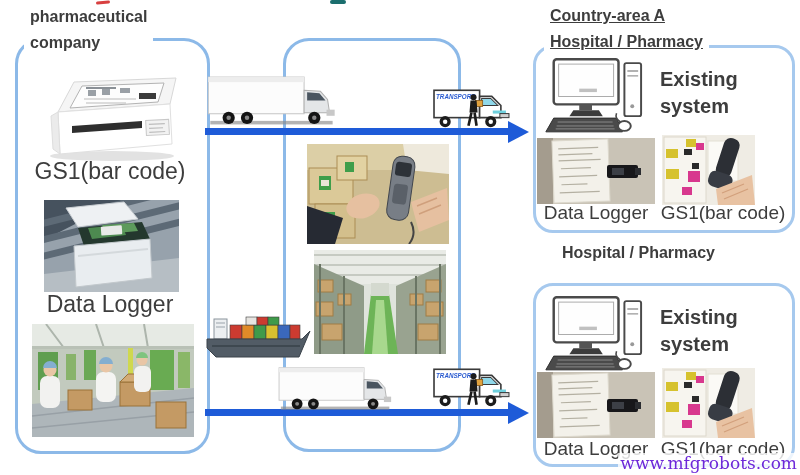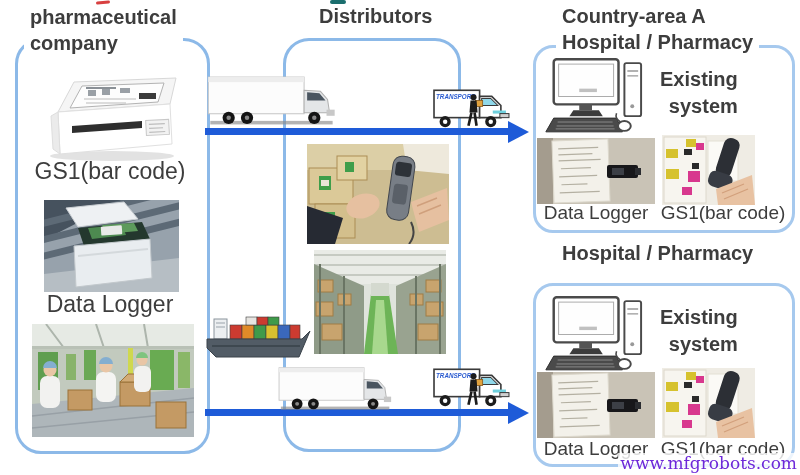--- a/index.html
+++ b/index.html
@@ -1,26 +1,26 @@
 <!DOCTYPE html>
 <html><head>
 <meta charset="utf-8">
 <style>
   html,body{margin:0;padding:0;background:#fff;}
   #stage{position:relative;width:800px;height:475px;background:#ffffff;overflow:hidden;
          font-family:"Liberation Sans","DejaVu Sans",sans-serif;color:#3d3d3d;}
   .box{position:absolute;background:#fff;border:3px solid #8cb9e8;border-radius:26px;z-index:1;}
   #box-a,#box-b{border-color:#a6c9ee;border-radius:20px;}
-  .col-title{position:absolute;z-index:6;background:#fff;font-size:20px;font-weight:600;
+  .col-title{position:absolute;z-index:6;background:#fff;font-size:16px;font-weight:600;
              line-height:26px;padding:0 6px;white-space:nowrap;}
   .col-title span{display:block;}
   .caption{position:absolute;z-index:6;font-size:22px;font-weight:400;text-align:center;white-space:nowrap;}
   .caption.small{font-size:19px;}
   .existing{position:absolute;z-index:6;font-size:20px;font-weight:600;line-height:27px;}
-  .existing span{display:block;text-align:right;}
+  .existing span{display:block;}
   .pic{position:absolute;z-index:3;}
   .clip{position:absolute;z-index:5;}
   .arrow{position:absolute;height:7px;background:#1e5bd8;z-index:4;}
   .arrow::after{content:"";position:absolute;right:-21px;top:-7.5px;width:0;height:0;
                 border-left:21px solid #1e5bd8;border-top:11px solid transparent;
                 border-bottom:11px solid transparent;}
   #watermark{position:absolute;right:1px;top:453px;z-index:8;font-family:"DejaVu Serif",serif;
              font-size:17px;color:#6d28d9;background:rgba(255,255,255,.8);padding:0 2px;}
   .artifact{position:absolute;z-index:7;border-radius:2px;}
   svg{display:block;}
@@ -36,23 +36,22 @@
   <div class="box" id="box-b" style="left:533px;top:283px;width:256px;height:178px;"></div>
 
   <div class="arrow" style="left:205px;top:128px;width:303px;"></div>
   <div class="arrow" style="left:205px;top:409px;width:303px;"></div>
 
   <div class="col-title" style="left:24px;top:4px;">
     <span>pharmaceutical</span>
     <span>company</span>
   </div>
   <div class="col-title" style="left:305px;top:3px;">
-    <span style="padding-left:8px;">Distributors</span>
-  </div>
-  <div class="col-title" style="left:556px;top:3px;">
+  </div>
+  <div class="col-title" style="left:544px;top:3px;text-decoration:underline;">
     <span>Country-area A</span>
     <span>Hospital / Pharmacy</span>
   </div>
   <div class="col-title" style="left:556px;top:240px;">
     <span>Hospital / Pharmacy</span>
   </div>
 
   <div class="artifact" style="left:96px;top:1px;width:14px;height:3px;background:#d84040;transform:rotate(-6deg);"></div>
   <div class="artifact" style="left:330px;top:0;width:16px;height:4px;background:#1b6e6e;"></div>
 

